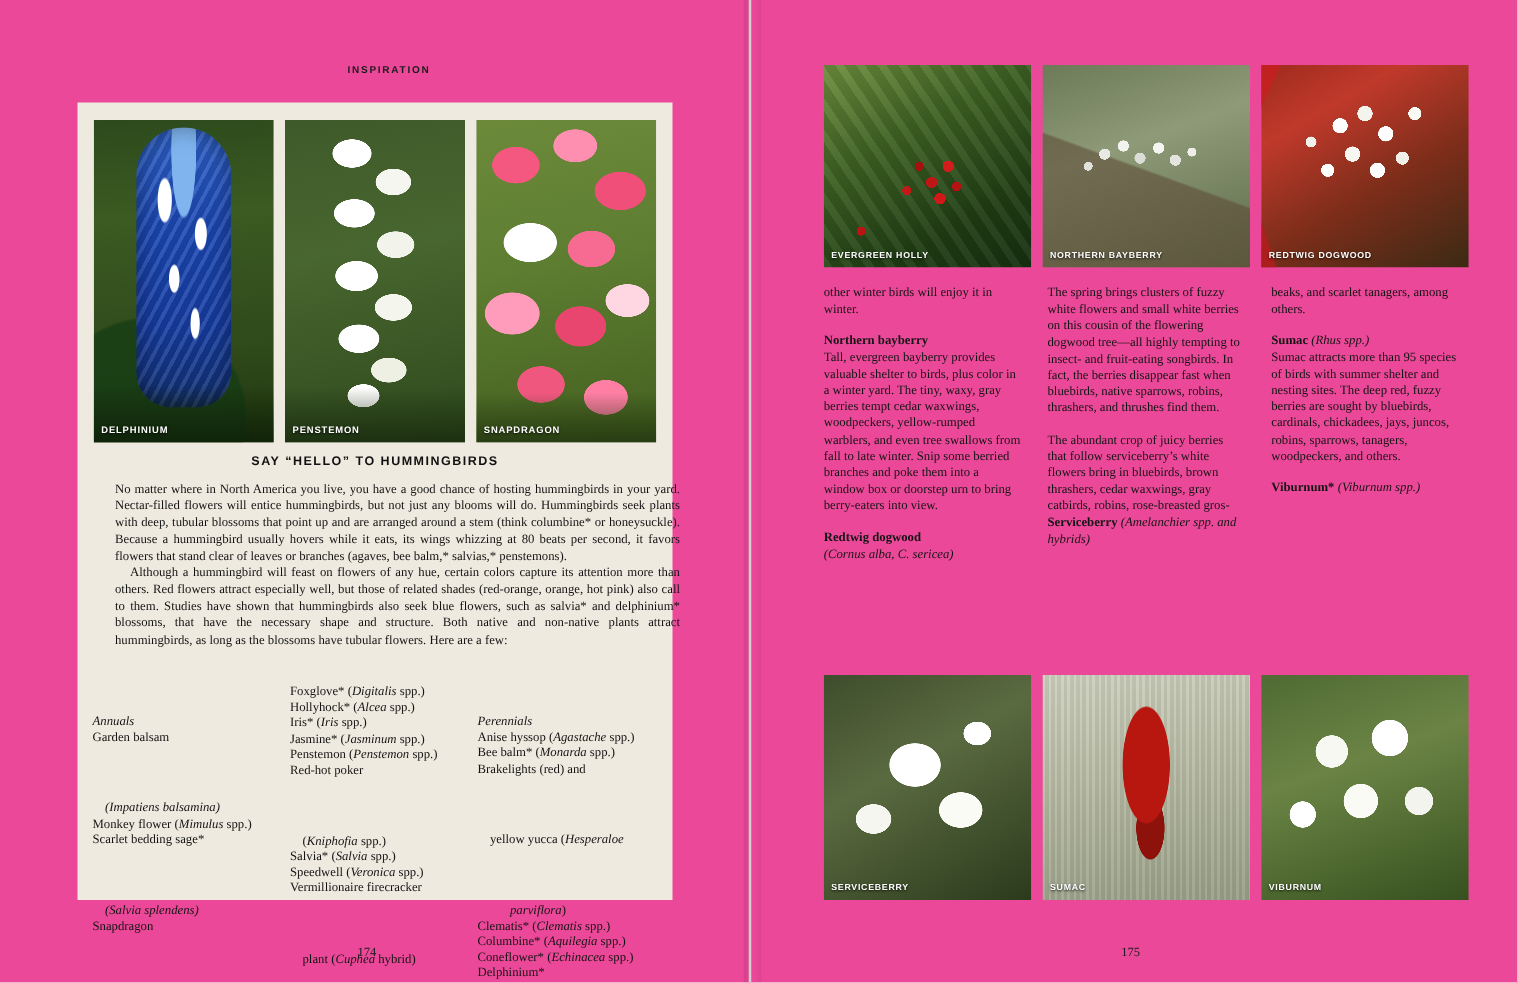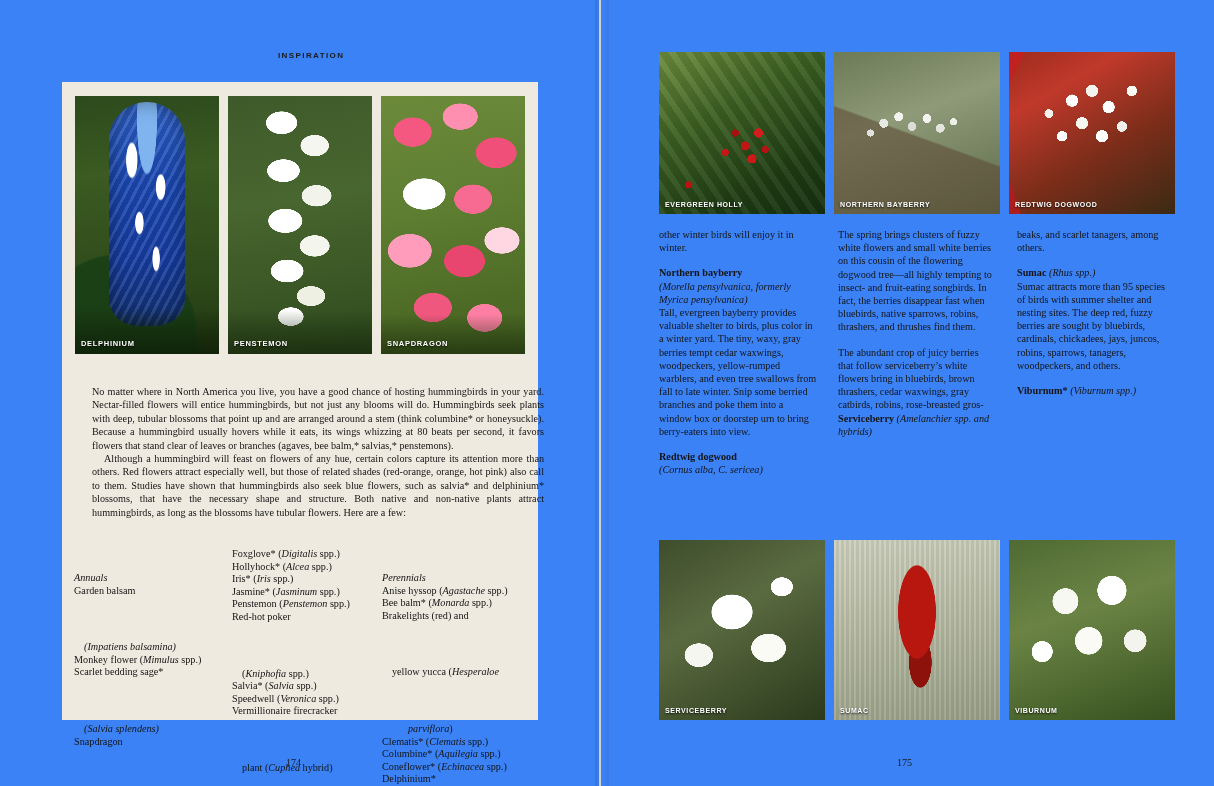--- a/index.html
+++ b/index.html
@@ -16,21 +16,21 @@
   }
   .spread {
     position: absolute;
     inset: 0;
     display: flex;
   }
   .page {
     position: relative;
     height: 786px;
     box-sizing: border-box;
-    background: #3b82f6;
+    background: #ec4899;
   }
   .page-left {
     width: 601px;
     border-right: 2px solid #d8d8d8;
   }
   .page-right {
     width: 613px;
   }
   .gutter-shadow {
     position: absolute;
@@ -402,20 +402,21 @@
       <div class="photo">
         <div class="art-penstemon"></div>
         <div class="caption">PENSTEMON</div>
       </div>
       <div class="photo">
         <div class="art-snapdragon"></div>
         <div class="caption">SNAPDRAGON</div>
       </div>
     </div>
 
+    <div class="section-title">SAY “HELLO” TO HUMMINGBIRDS</div>
 
     <div class="body-text">
       <p>No matter where in North America you live, you have a good chance of hosting hummingbirds in your yard. Nectar-filled flowers will entice hummingbirds, but not just any blooms will do. Hummingbirds seek plants with deep, tubular blossoms that point up and are arranged around a stem (think columbine* or honeysuckle). Because a hummingbird usually hovers while it eats, its wings whizzing at 80 beats per second, it favors flowers that stand clear of leaves or branches (agaves, bee balm,* salvias,* penstemons).</p>
       <p class="indent">Although a hummingbird will feast on flowers of any hue, certain colors capture its attention more than others. Red flowers attract especially well, but those of related shades (red-orange, orange, hot pink) also call to them. Studies have shown that hummingbirds also seek blue flowers, such as salvia* and delphinium* blossoms, that have the necessary shape and structure. Both native and non-native plants attract hummingbirds, as long as the blossoms have tubular flowers. Here are a few:</p>
     </div>
 
     <div class="plant-cols">
 
       <div class="plant-col c1">
         <div class="hdr">Annuals</div>
@@ -478,21 +479,20 @@
         <div class="caption">REDTWIG DOGWOOD</div>
       </div>
     </div>
 
     <div class="rtext-cols">
 
       <div class="rcol">
         <p>other winter birds will enjoy it in winter.</p>
         <div class="gap"></div>
         <p><b>Northern bayberry</b></p>
-        <p><i>(Morella pensylvanica, formerly Myrica pensylvanica)</i></p>
         <p>Tall, evergreen bayberry provides valuable shelter to birds, plus color in a winter yard. The tiny, waxy, gray berries tempt cedar waxwings, woodpeckers, yellow-rumped warblers, and even tree swallows from fall to late winter. Snip some berried branches and poke them into a window box or doorstep urn to bring berry-eaters into view.</p>
         <div class="gap"></div>
         <p><b>Redtwig dogwood</b></p>
         <p><i>(Cornus alba, C. sericea)</i></p>
       </div>
 
       <div class="rcol">
         <p>The spring brings clusters of fuzzy white flowers and small white berries on this cousin of the flowering dogwood tree—all highly tempting to insect- and fruit-eating songbirds. In fact, the berries disappear fast when bluebirds, native sparrows, robins, thrashers, and thrushes find them.</p>
         <div class="gap"></div>
         <p>The abundant crop of juicy berries that follow serviceberry’s white flowers bring in bluebirds, brown thrashers, cedar waxwings, gray catbirds, robins, rose-breasted gros-</p>

